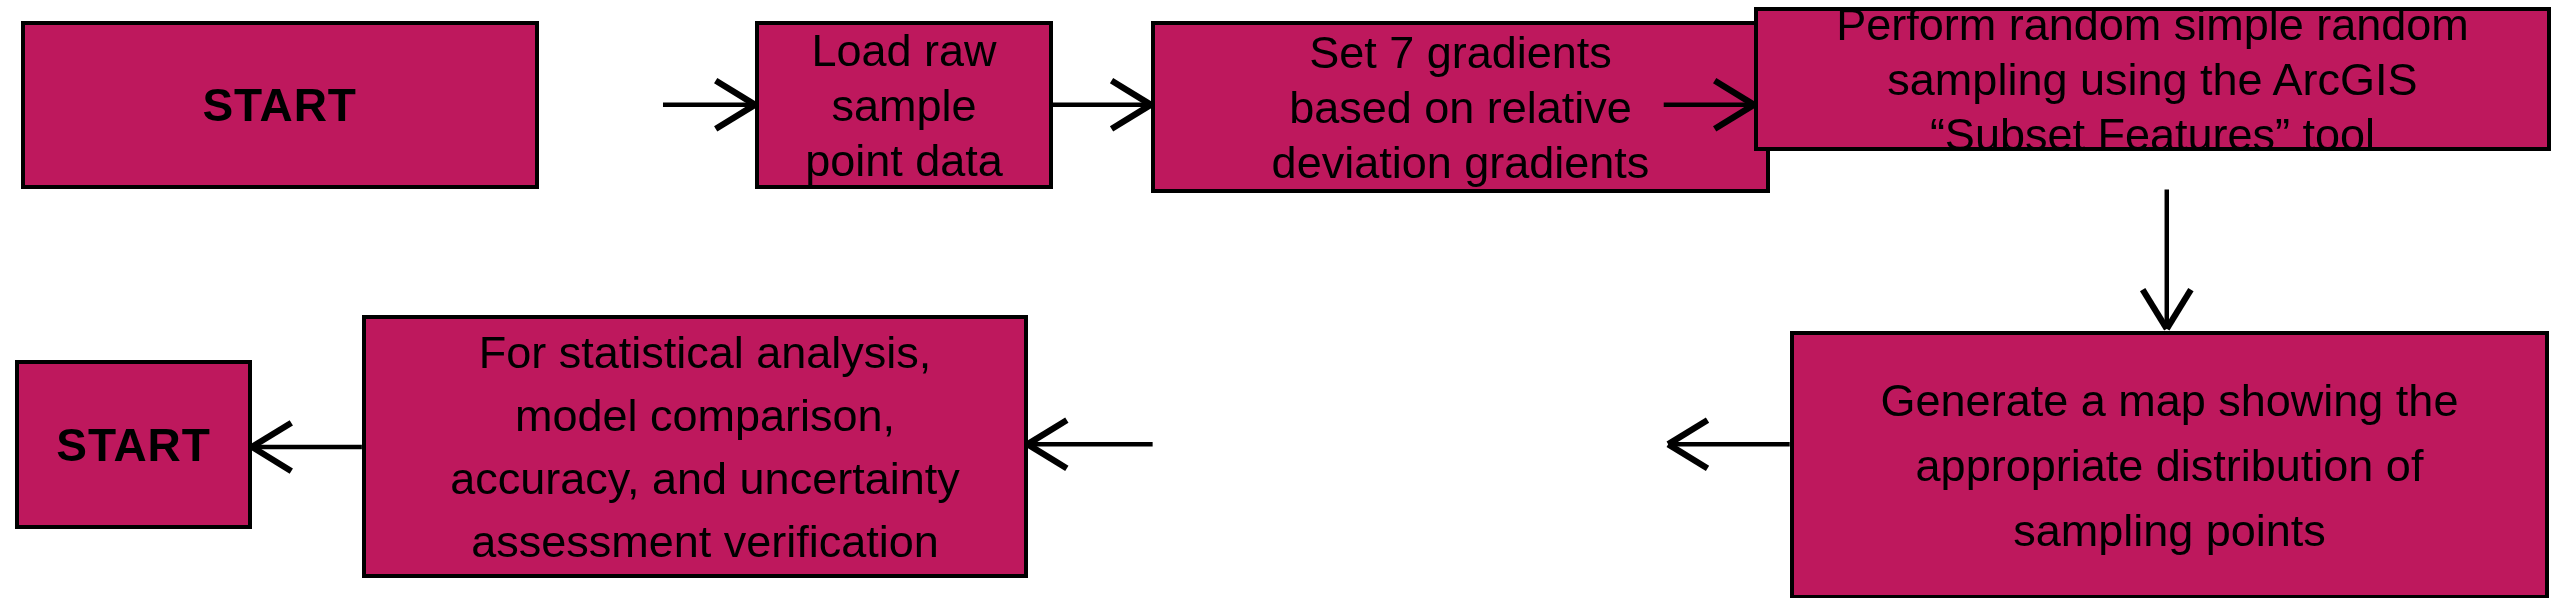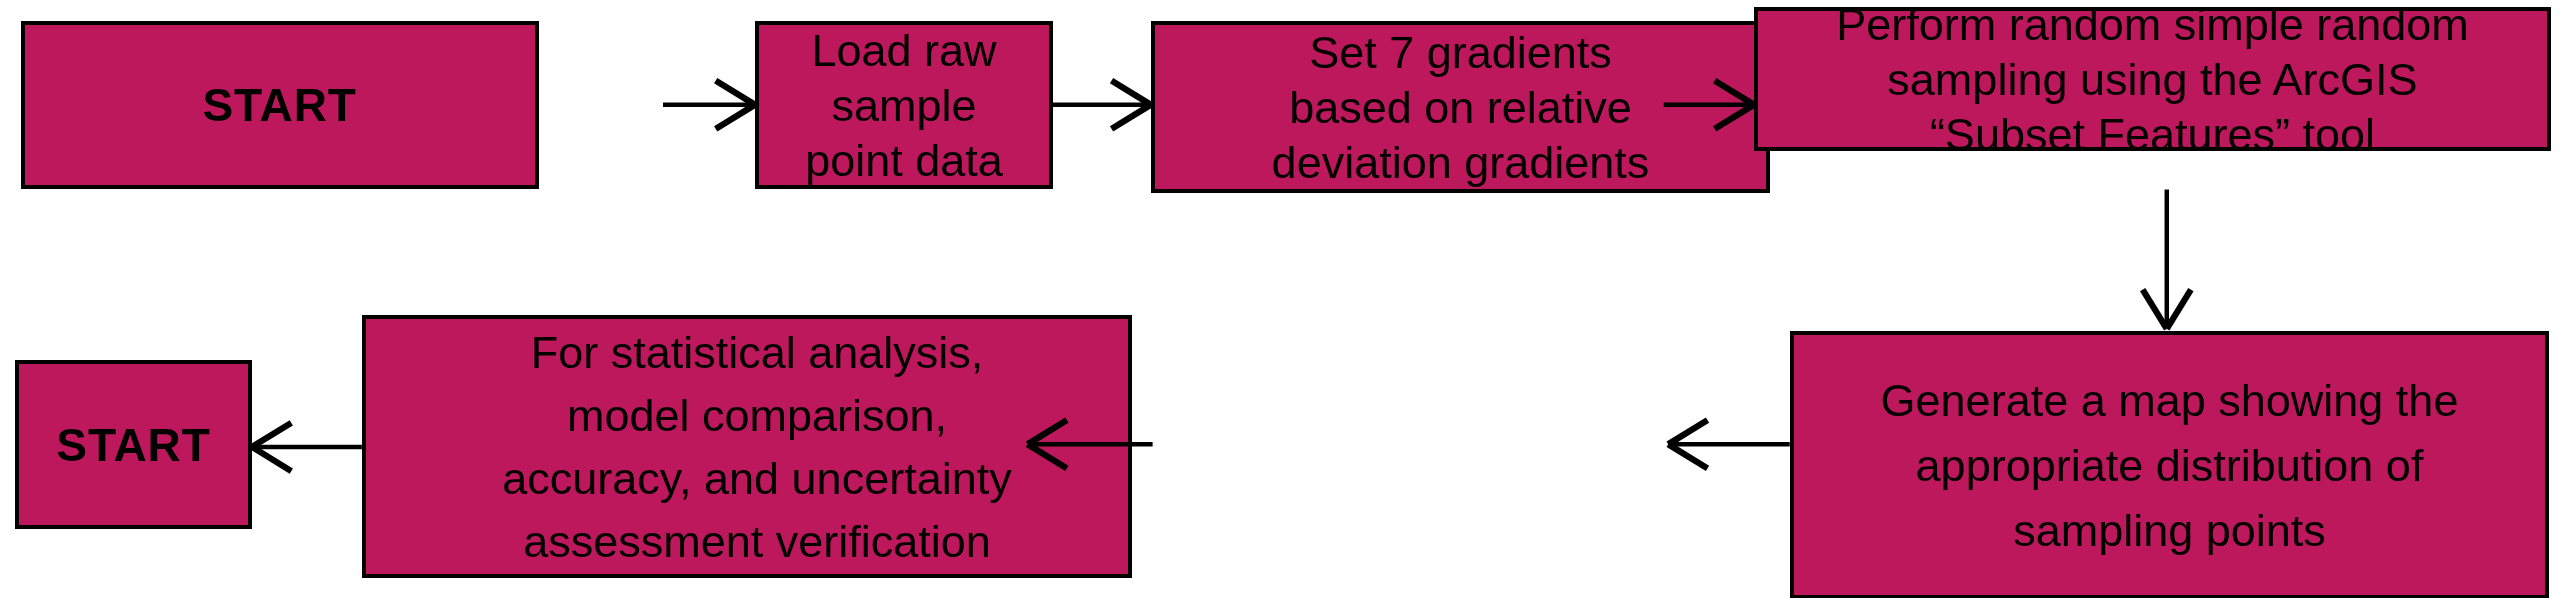--- a/index.html
+++ b/index.html
@@ -35,21 +35,21 @@
     font-size: 46px;
     line-height: 46px;
     letter-spacing: 0.9px;
   }
   #n-start     { left: 20.6px;   top: 21.4px;  width: 518px; height: 168px; text-align: right; }
   #n-load      { left: 755px;  top: 21.4px;  width: 298px; height: 168px; }
   #n-gradients { left: 1151px; top: 21.4px;  width: 619px; height: 172px; }
   #n-sampling  { left: 1754px; top: 7px;  width: 797px; height: 144px; }
   #n-map       { left: 1790px; top: 331px; width: 759px; height: 268px; }
   #n-draw      { left: 1153px; top: 315px; width: 516px; height: 263px; }
-  #n-stats     { left: 362px;  top: 315px; width: 770px; height: 263px; padding-left: 20px; }
+  #n-stats     { left: 362px;  top: 315px; width: 666px; height: 263px; padding-left: 20px; }
   #n-over      { left: 15px;   top: 360px; width: 237px; height: 169px; }
   #edges {
     position: absolute;
     left: 0; top: 0;
     width: 2576px; height: 599px;
     pointer-events: none;
   }
   #edges line { stroke: #000000; }
   .shaft { stroke-width: 5px; }
   .head  { stroke-width: 7px; }

